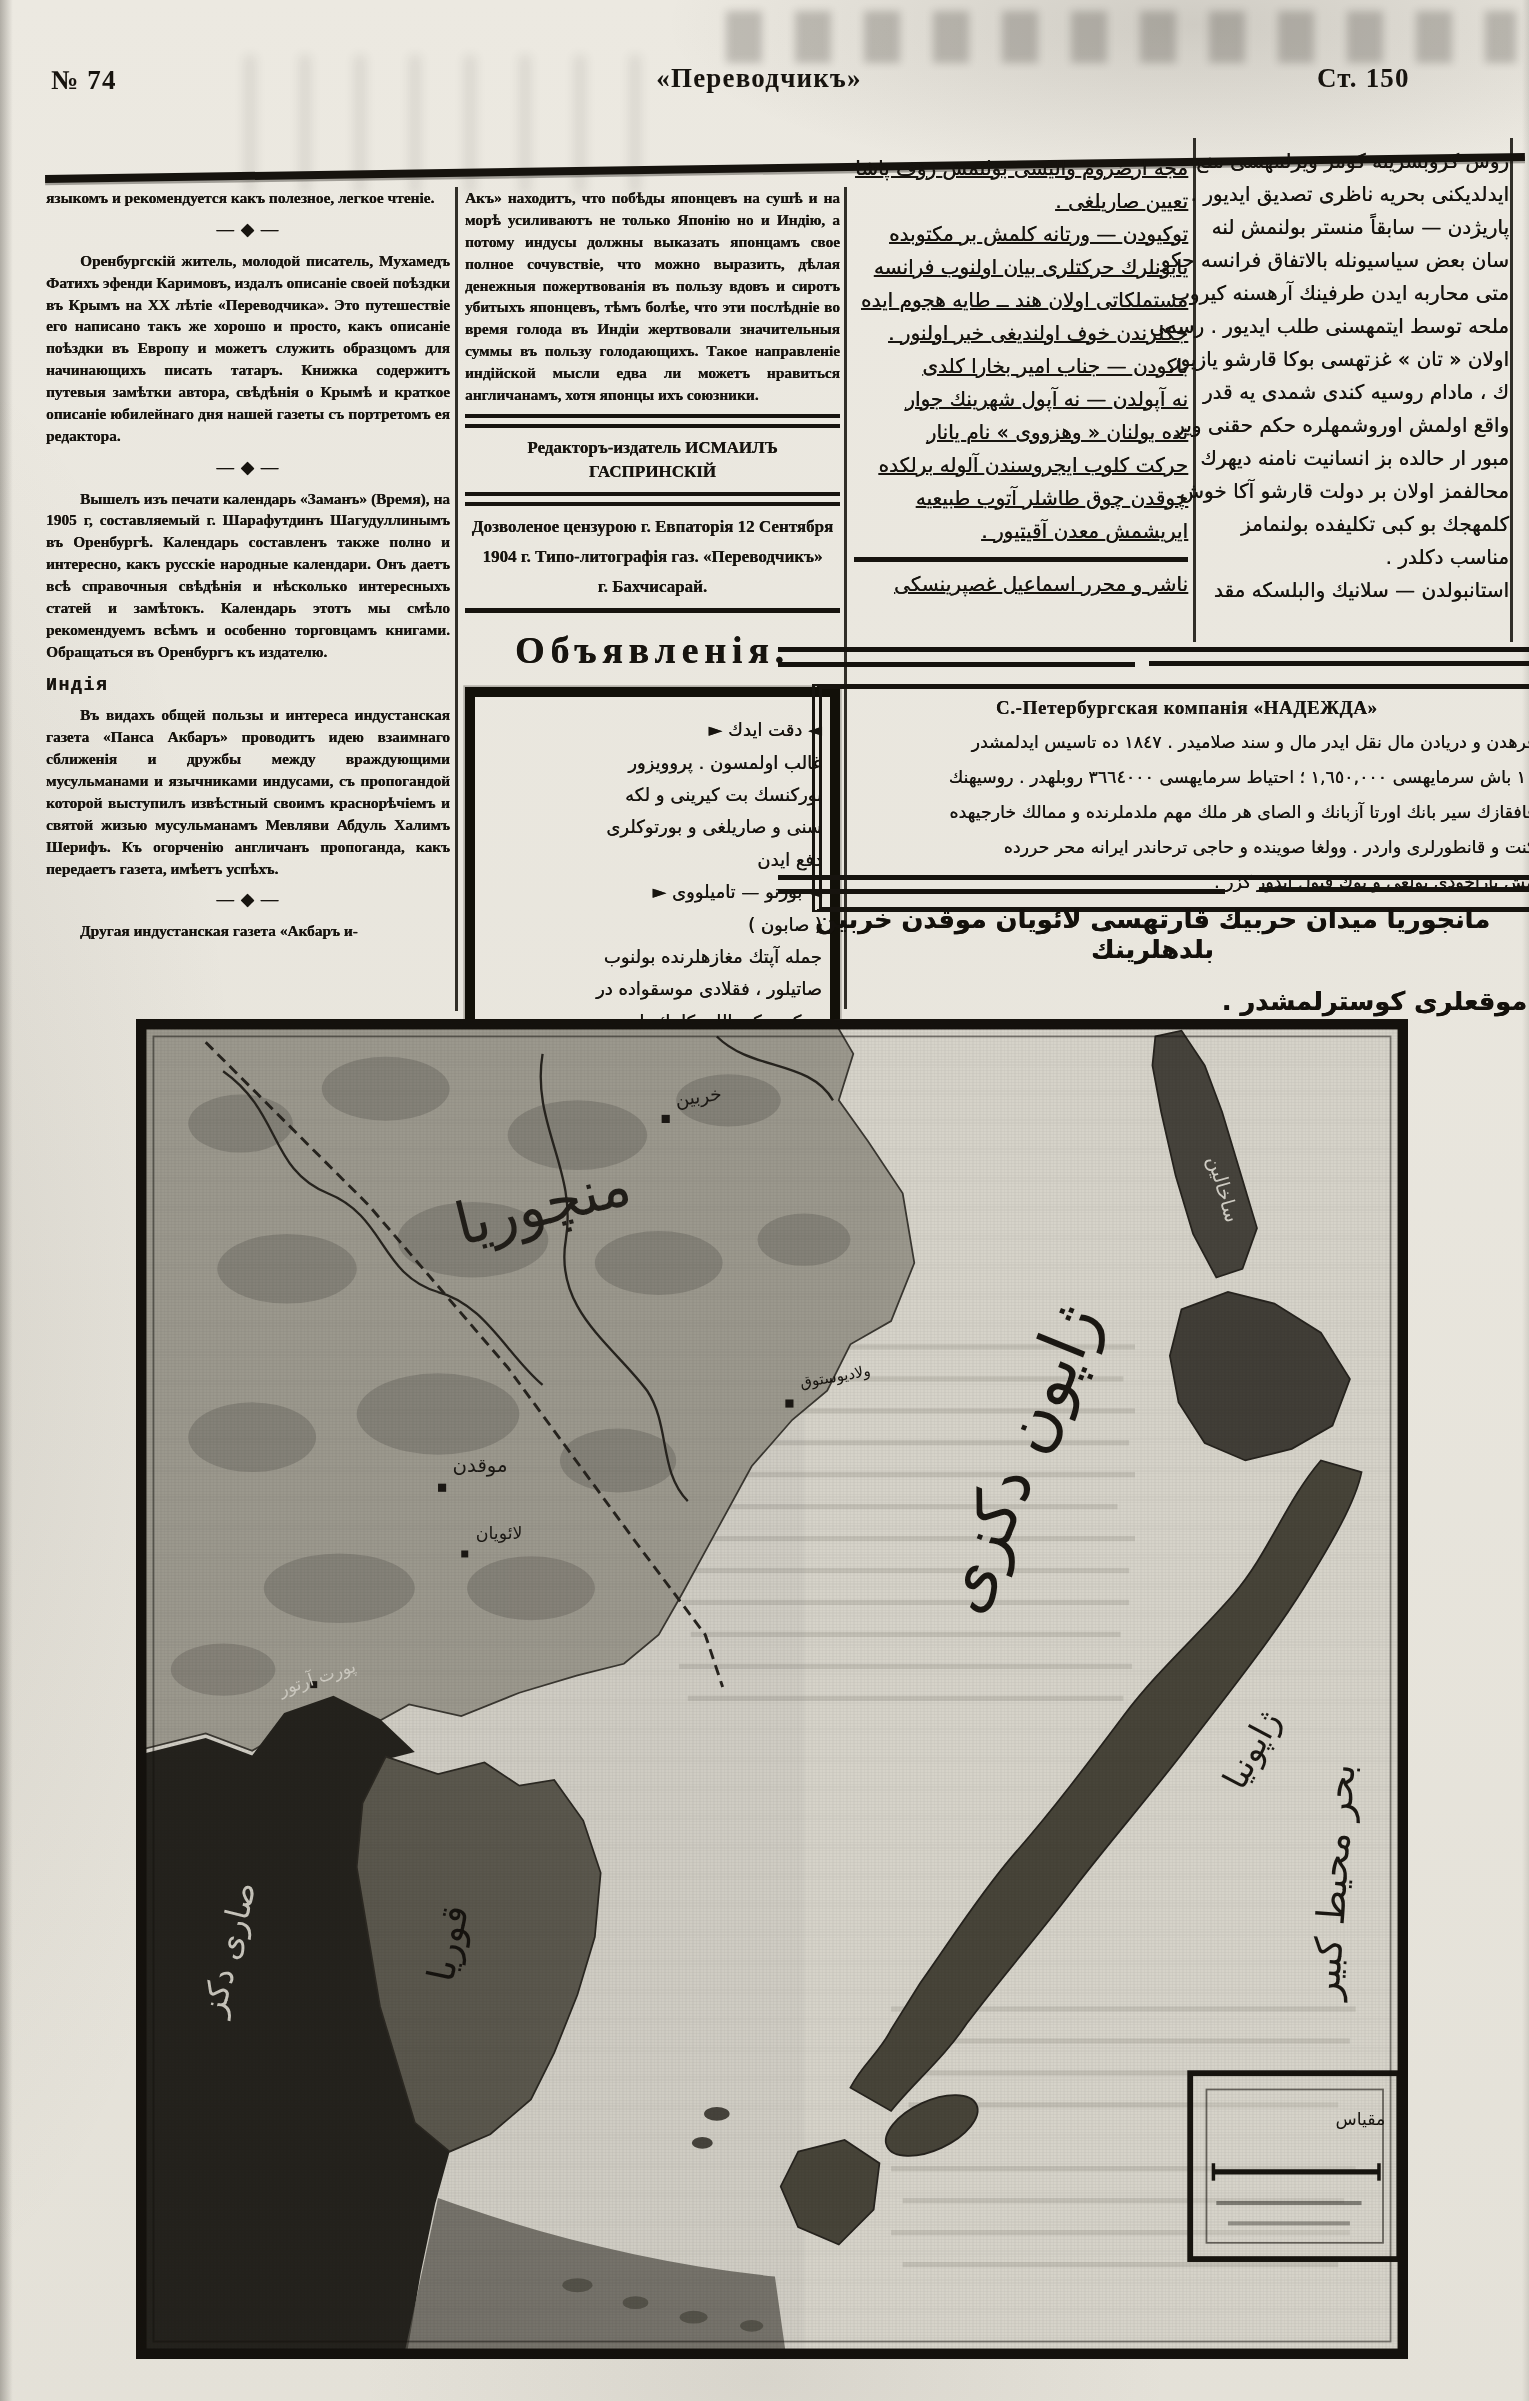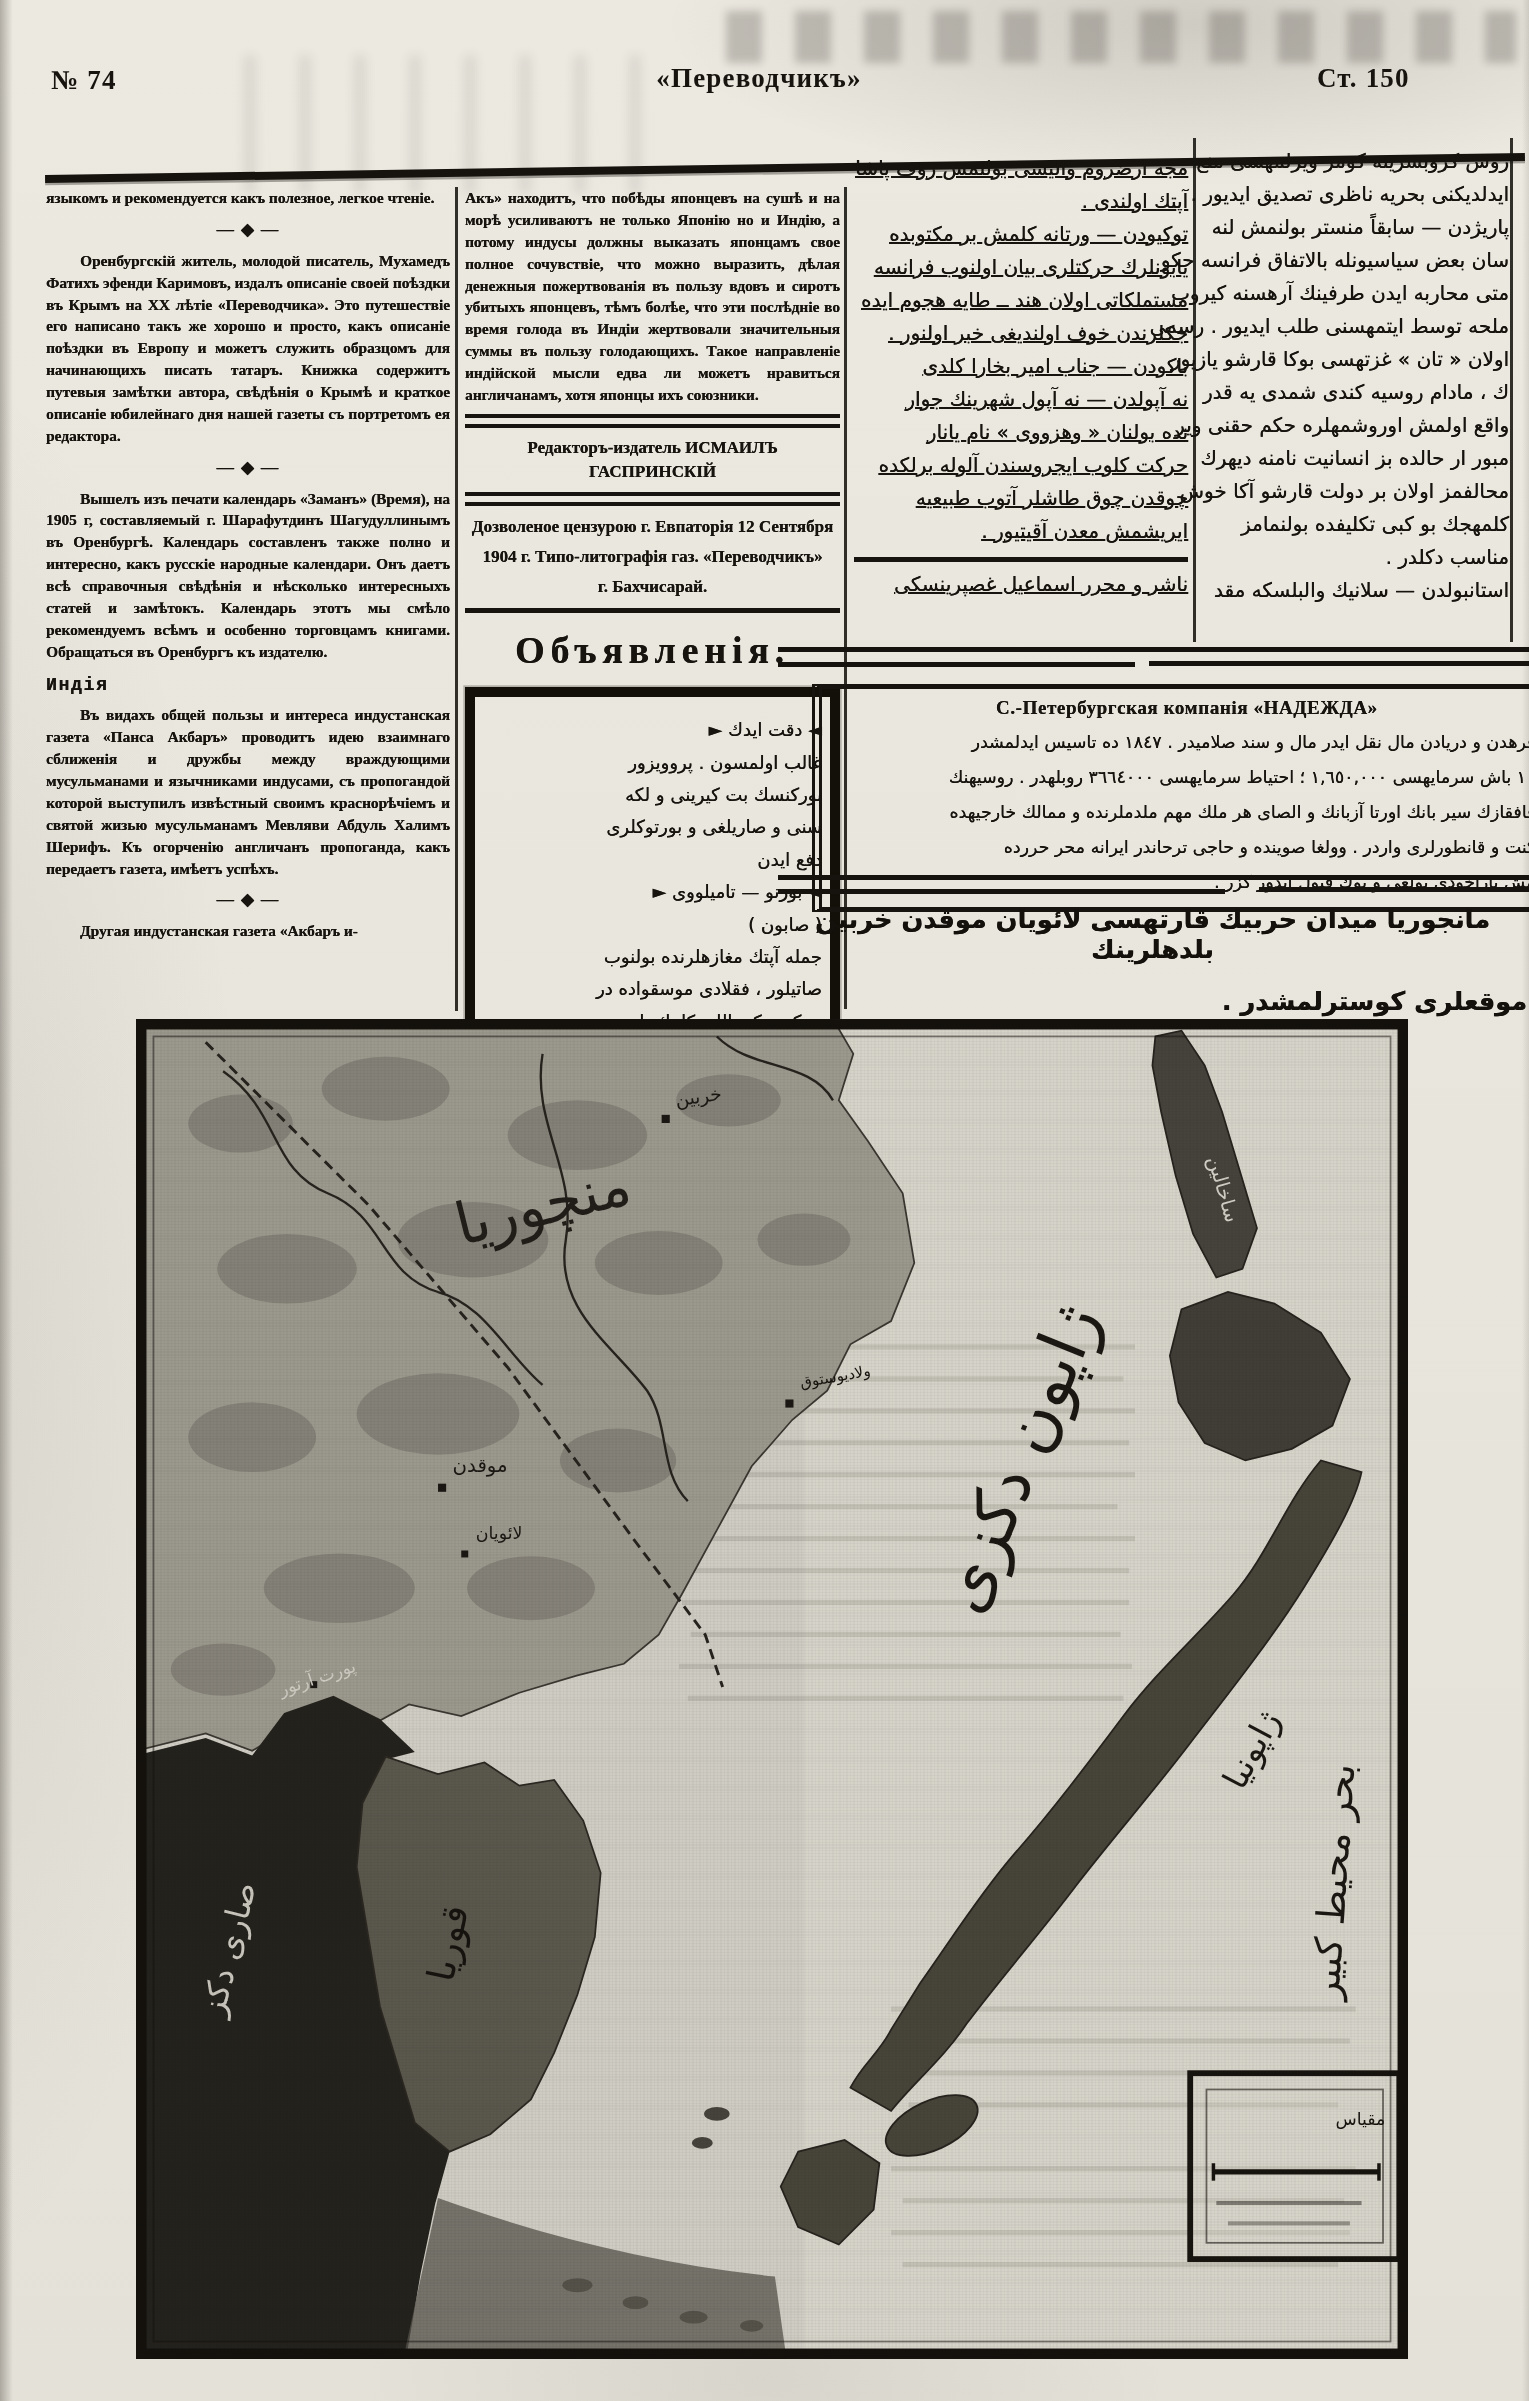--- a/index.html
+++ b/index.html
@@ -120,21 +120,21 @@
       <div class="l">جمله آپتك مغازهلرنده بولنوب</div>
       <div class="l">صاتيلور ، فقلادى موسقواده در</div>
       <div class="l">بر كيسهكى اللى كاپيك يارم</div>
       <div class="l">كيسهكى اوتوز كاپيكدر .</div>
       <div class="adfoot">Г. Ф. ЮРГЕНСЪ, въ Москвѣ.</div>
     </div>
   </div>
 
   <div class="arcol" style="left:854px;top:152px;width:334px;text-decoration:underline;">
     <div class="l">مجه ارضروم واليسى بولنمش رؤف پاشا</div>
-    <div class="l">آپتك اولندى .</div>
+    <div class="l">تعيين صاريلغى .</div>
     <div class="l">توكيودن — ورتانه كلمش بر مكتوبده</div>
     <div class="l">يابونلرك حركتلرى بيان اولنوب فرانسه</div>
     <div class="l">مستملكاتى اولان هند ــ طايه هجوم ايده</div>
     <div class="l">جكلرندن خوف اولنديغى خبر اولنور .</div>
     <div class="l">باكودن — جناب امير بخارا كلدى</div>
     <div class="l">نه آپولدن — نه آپول شهرينك جوار</div>
     <div class="l">نده بولنان « وهزووى » نام يانار</div>
     <div class="l">حركت كلوب ايجروسندن آلوله برلكده</div>
     <div class="l">چوقدن چوق طاشلر آتوب طبيعيه</div>
     <div class="l">ايريشمش معدن آقيتيور .</div>

